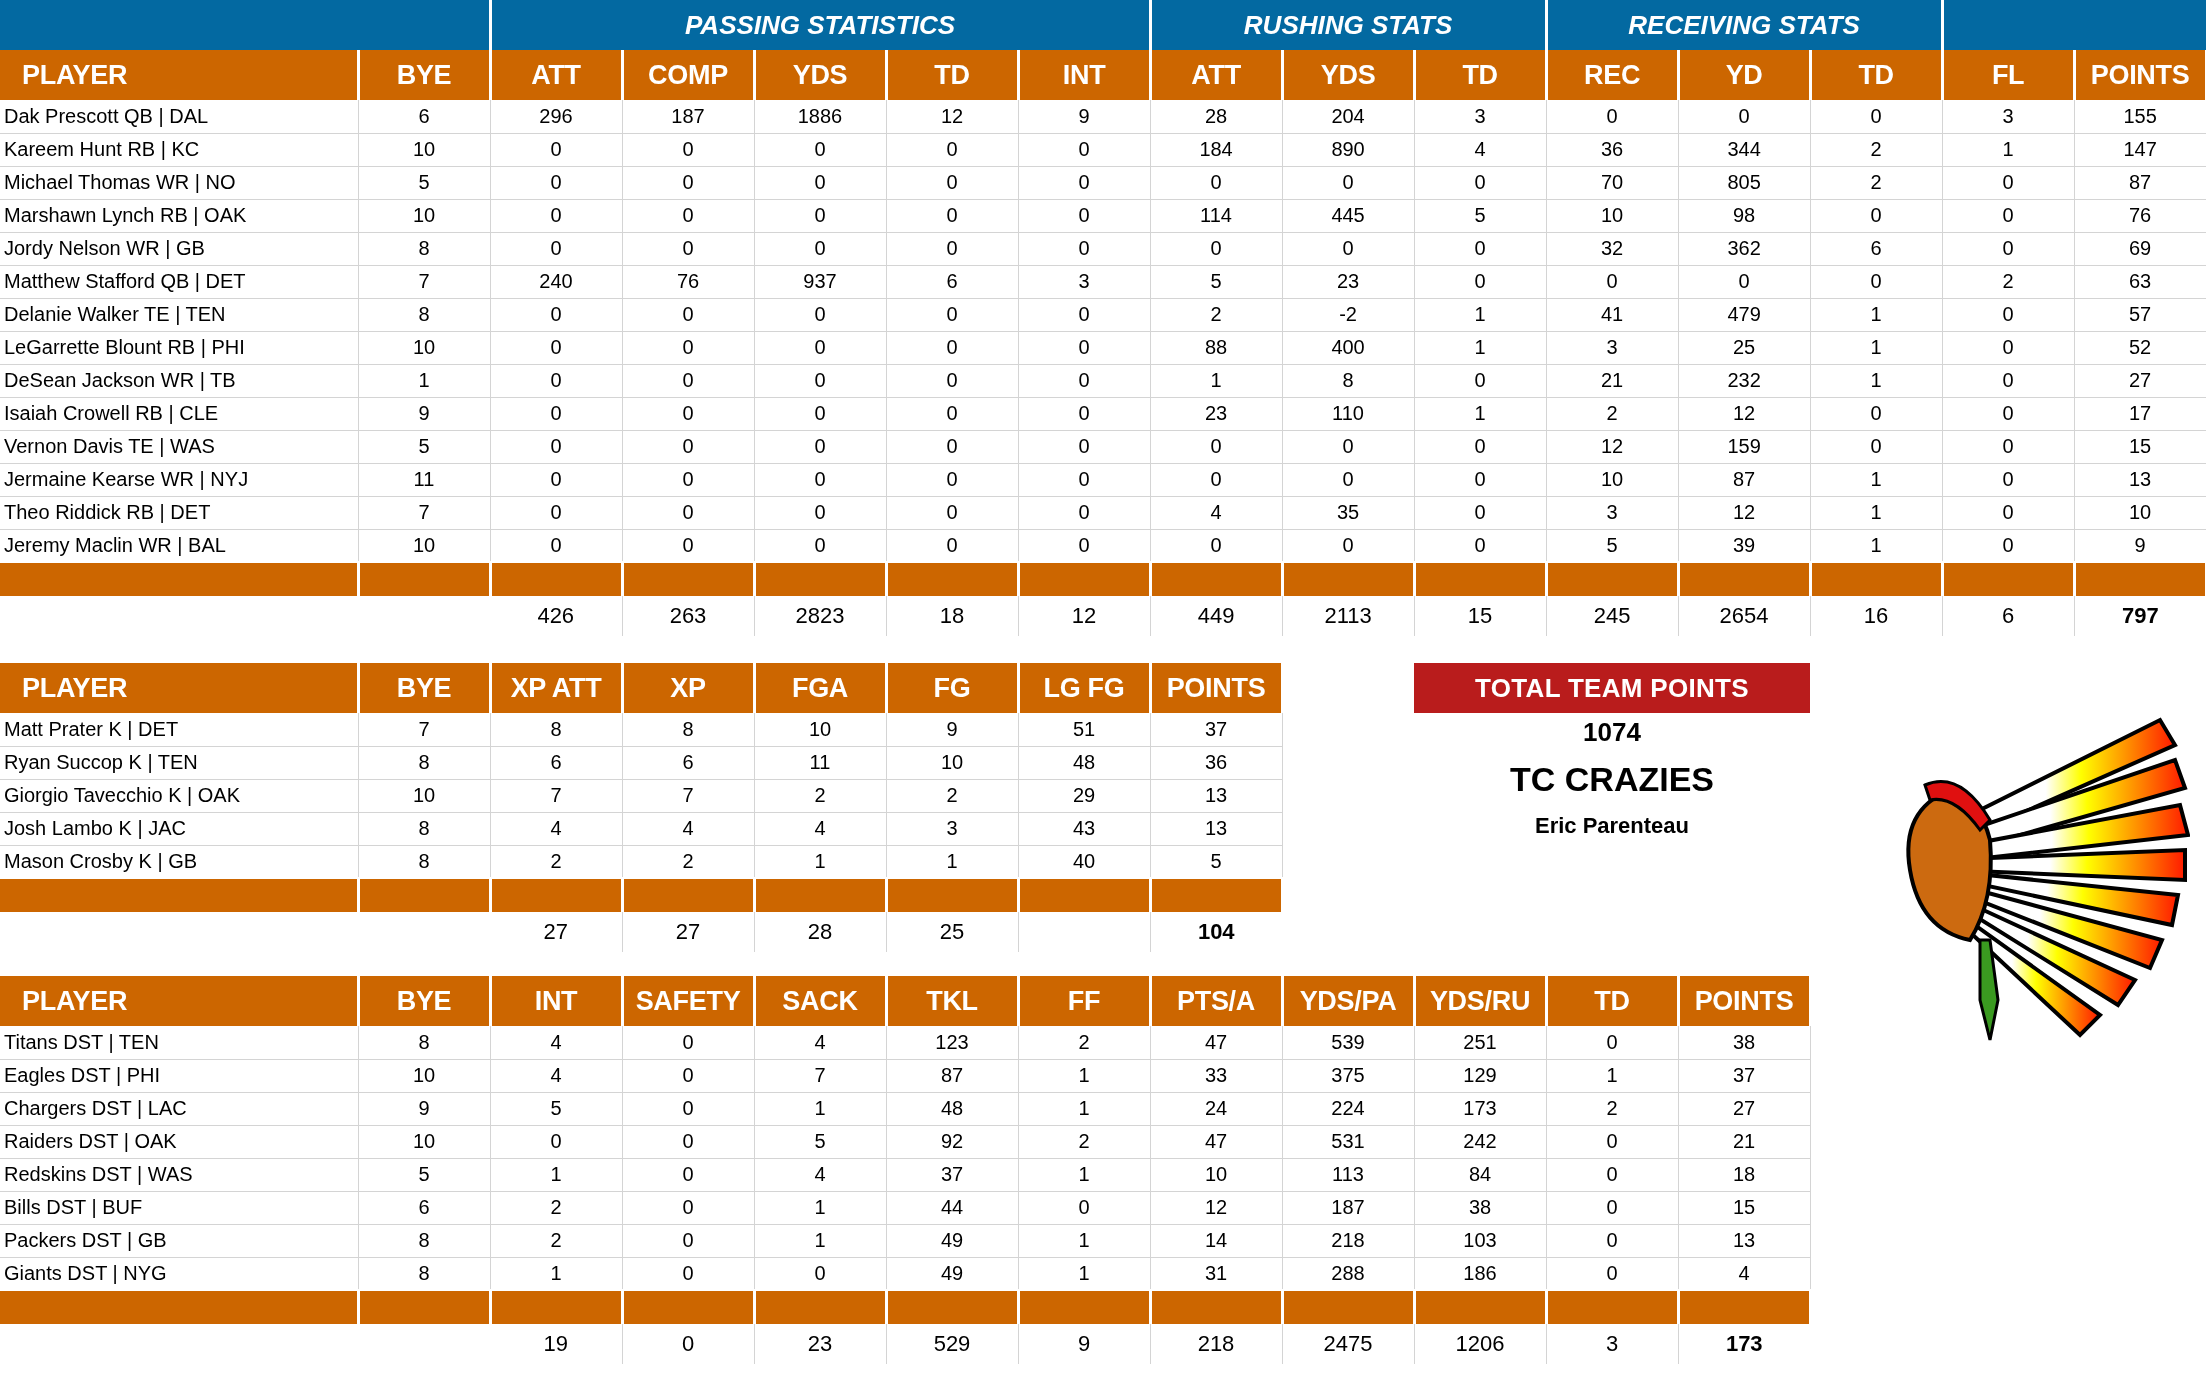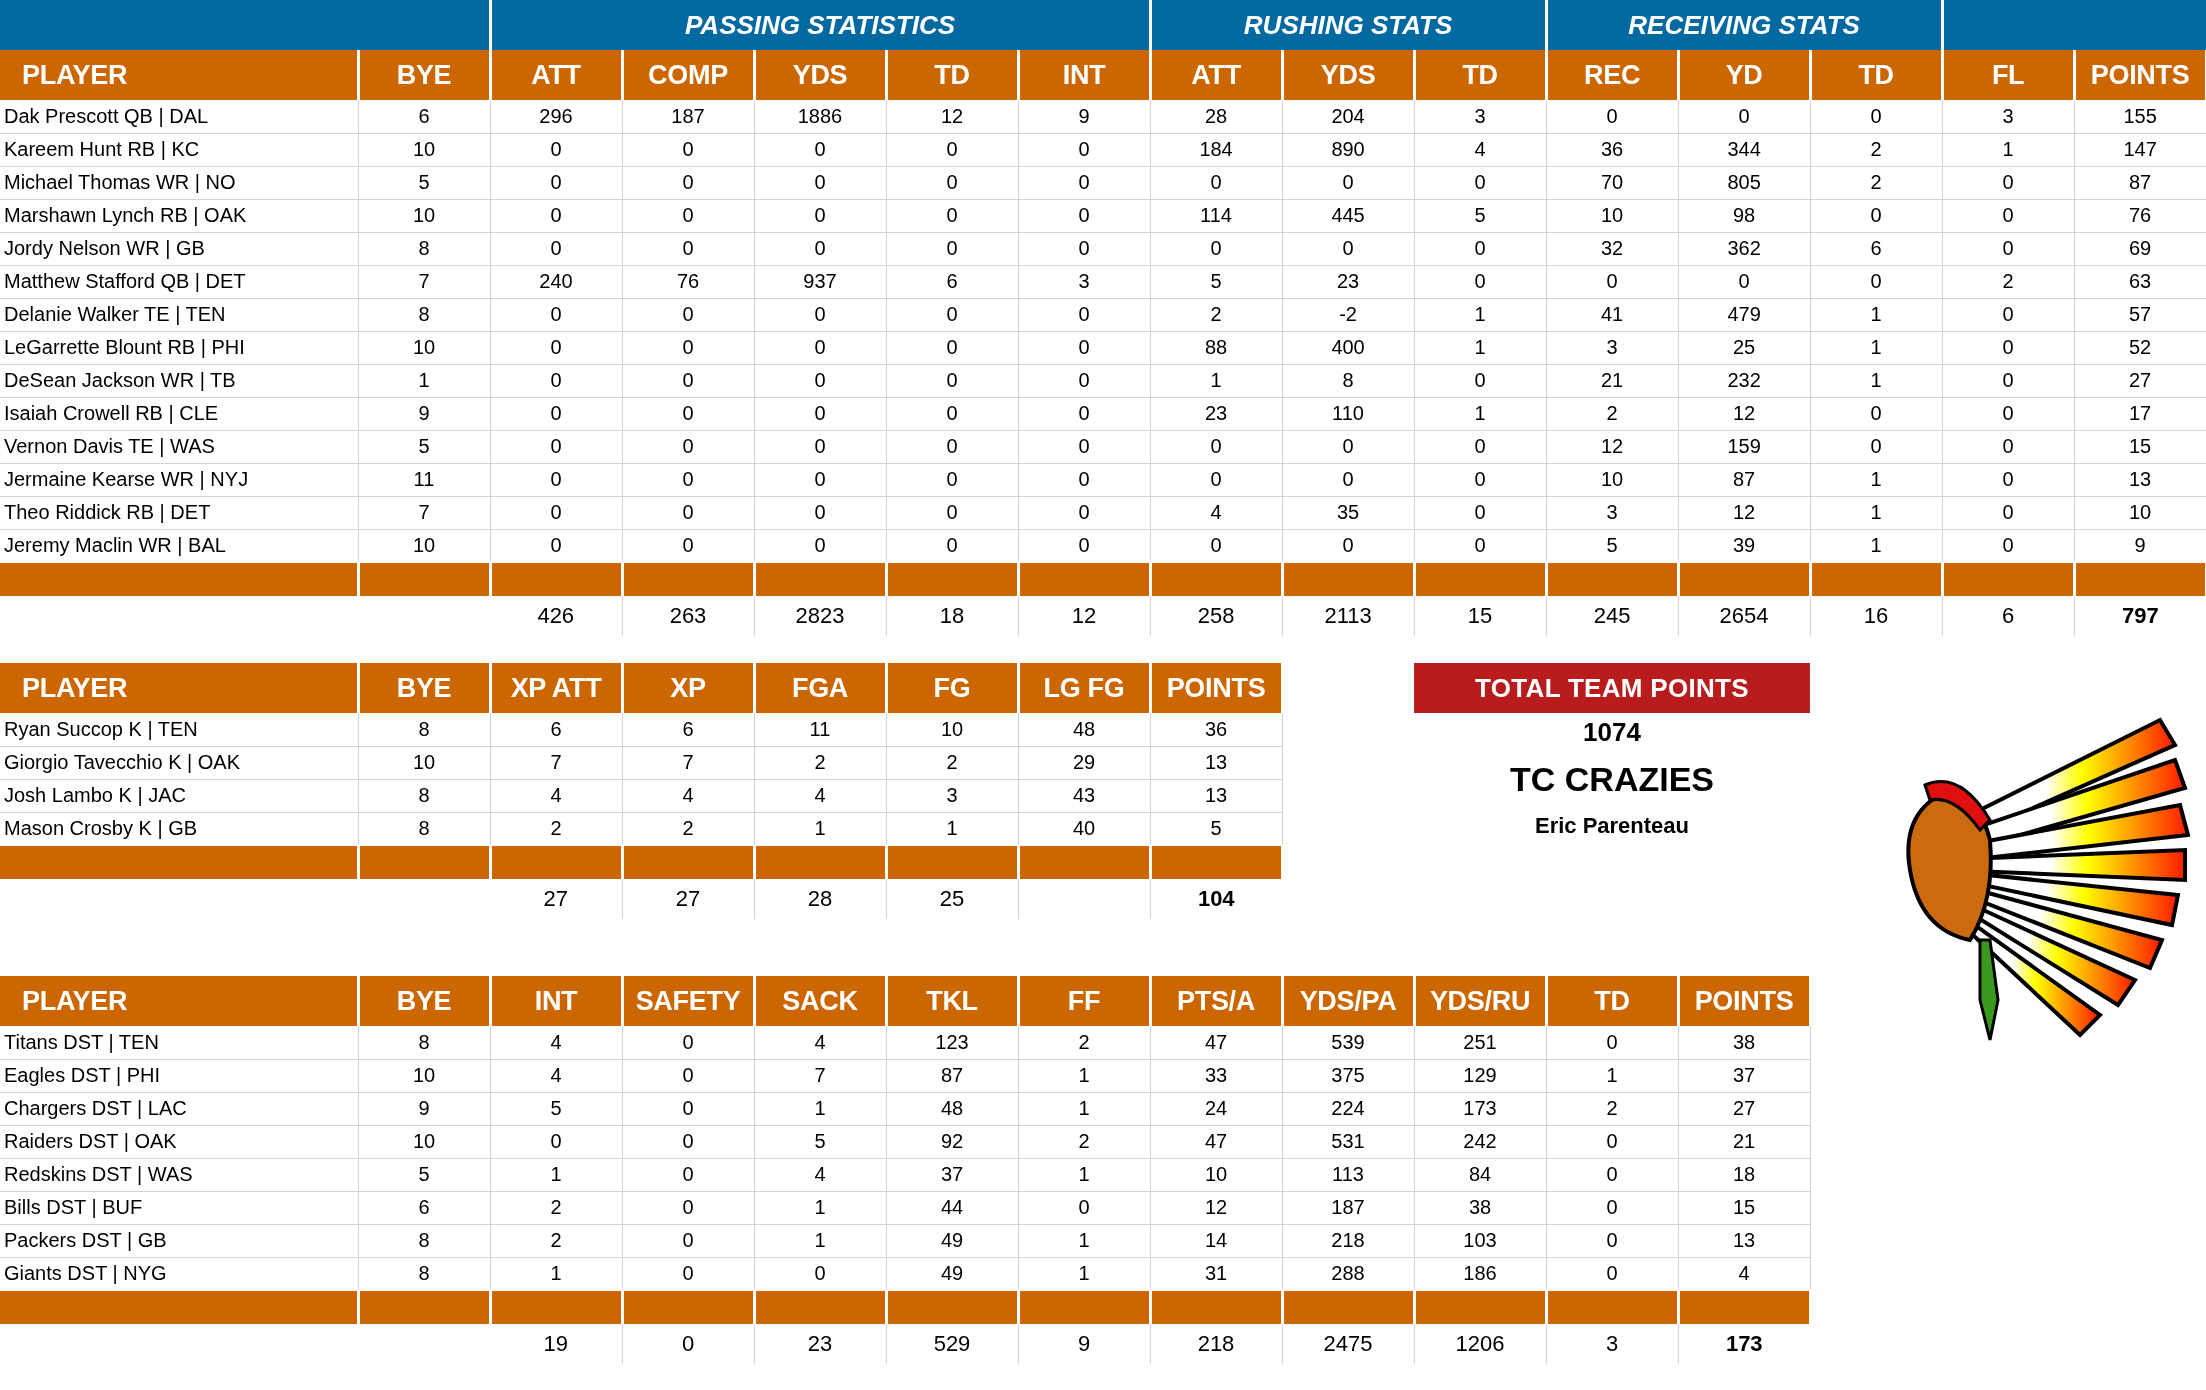--- a/index.html
+++ b/index.html
@@ -336,21 +336,21 @@
         <td></td>
       </tr>
   <tr class="tot">
         <td class="empty"></td>
         <td class="empty"></td>
         <td class="">426</td>
         <td class="">263</td>
         <td class="">2823</td>
         <td class="">18</td>
         <td class="">12</td>
-        <td class="">258</td>
+        <td class="">449</td>
         <td class="">2113</td>
         <td class="">15</td>
         <td class="">245</td>
         <td class="">2654</td>
         <td class="">16</td>
         <td class="">6</td>
         <td class="b" style="border-right: none;">797</td>
       </tr>
 </tbody>
   </table>
@@ -372,20 +372,30 @@
         <td>BYE</td>
         <td>XP ATT</td>
         <td>XP</td>
         <td>FGA</td>
         <td>FG</td>
         <td>LG FG</td>
         <td>POINTS</td>
       </tr>
   </tbody>
     <tbody>
+      <tr>
+        <td class="name">Matt Prater K | DET</td>
+        <td>7</td>
+        <td>8</td>
+        <td>8</td>
+        <td>10</td>
+        <td>9</td>
+        <td>51</td>
+        <td>37</td>
+      </tr>
       <tr>
         <td class="name">Ryan Succop K | TEN</td>
         <td>8</td>
         <td>6</td>
         <td>6</td>
         <td>11</td>
         <td>10</td>
         <td>48</td>
         <td>36</td>
       </tr>

